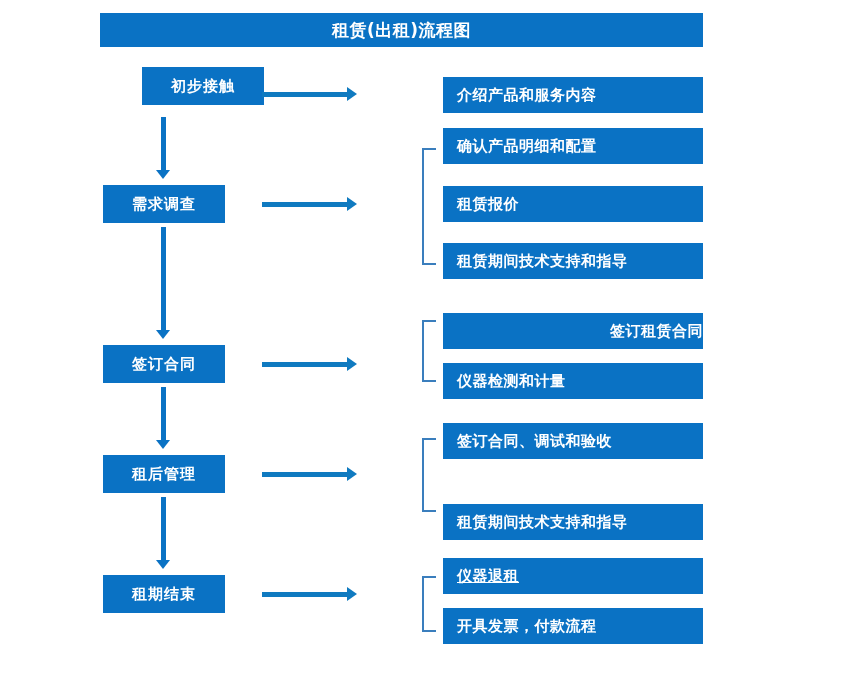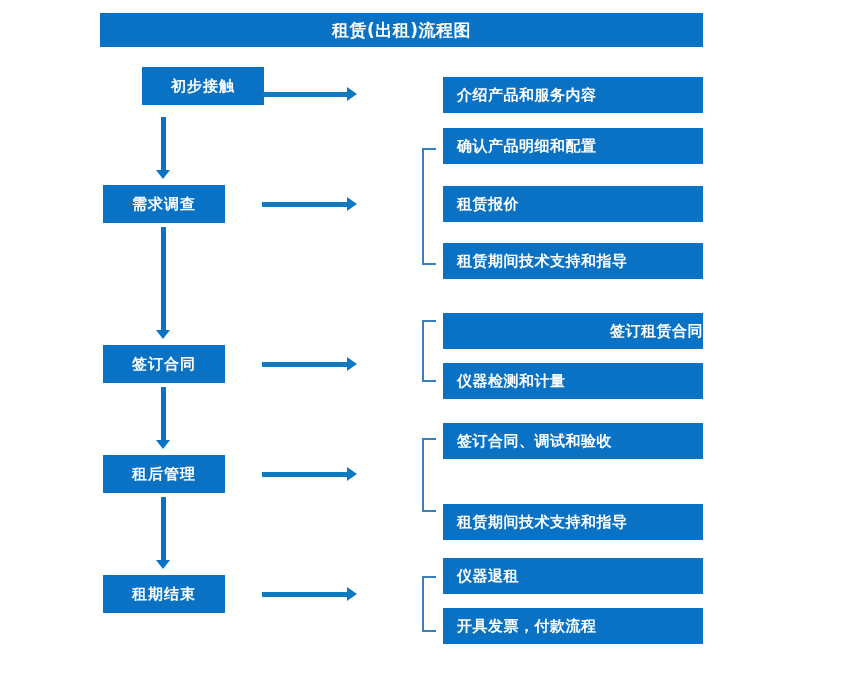--- a/index.html
+++ b/index.html
@@ -122,21 +122,21 @@
       </div>
       <div class="detail-box" style="top: 363px;">
         <span>仪器检测和计量</span>
       </div>
       <div class="detail-box" style="top: 423px;">
         <span>签订合同、调试和验收</span>
       </div>
       <div class="detail-box" style="top: 504px;">
         <span>租赁期间技术支持和指导</span>
       </div>
-      <div class="detail-box" style="top: 558px;">
+      <div class="detail-box" style="top: 558px; text-decoration: underline;">
         <span>仪器退租</span>
       </div>
       <div class="detail-box" style="top: 608px;">
         <span>开具发票，付款流程</span>
       </div>
     </div>
   <div id="varrow-layer">
       <div class="v-arrow" style="left: 156px; top: 117px; height: 62px;">
         <div class="shaft" style="height: 53px;"></div>
         <div class="head" style="top: 53px;"></div>

